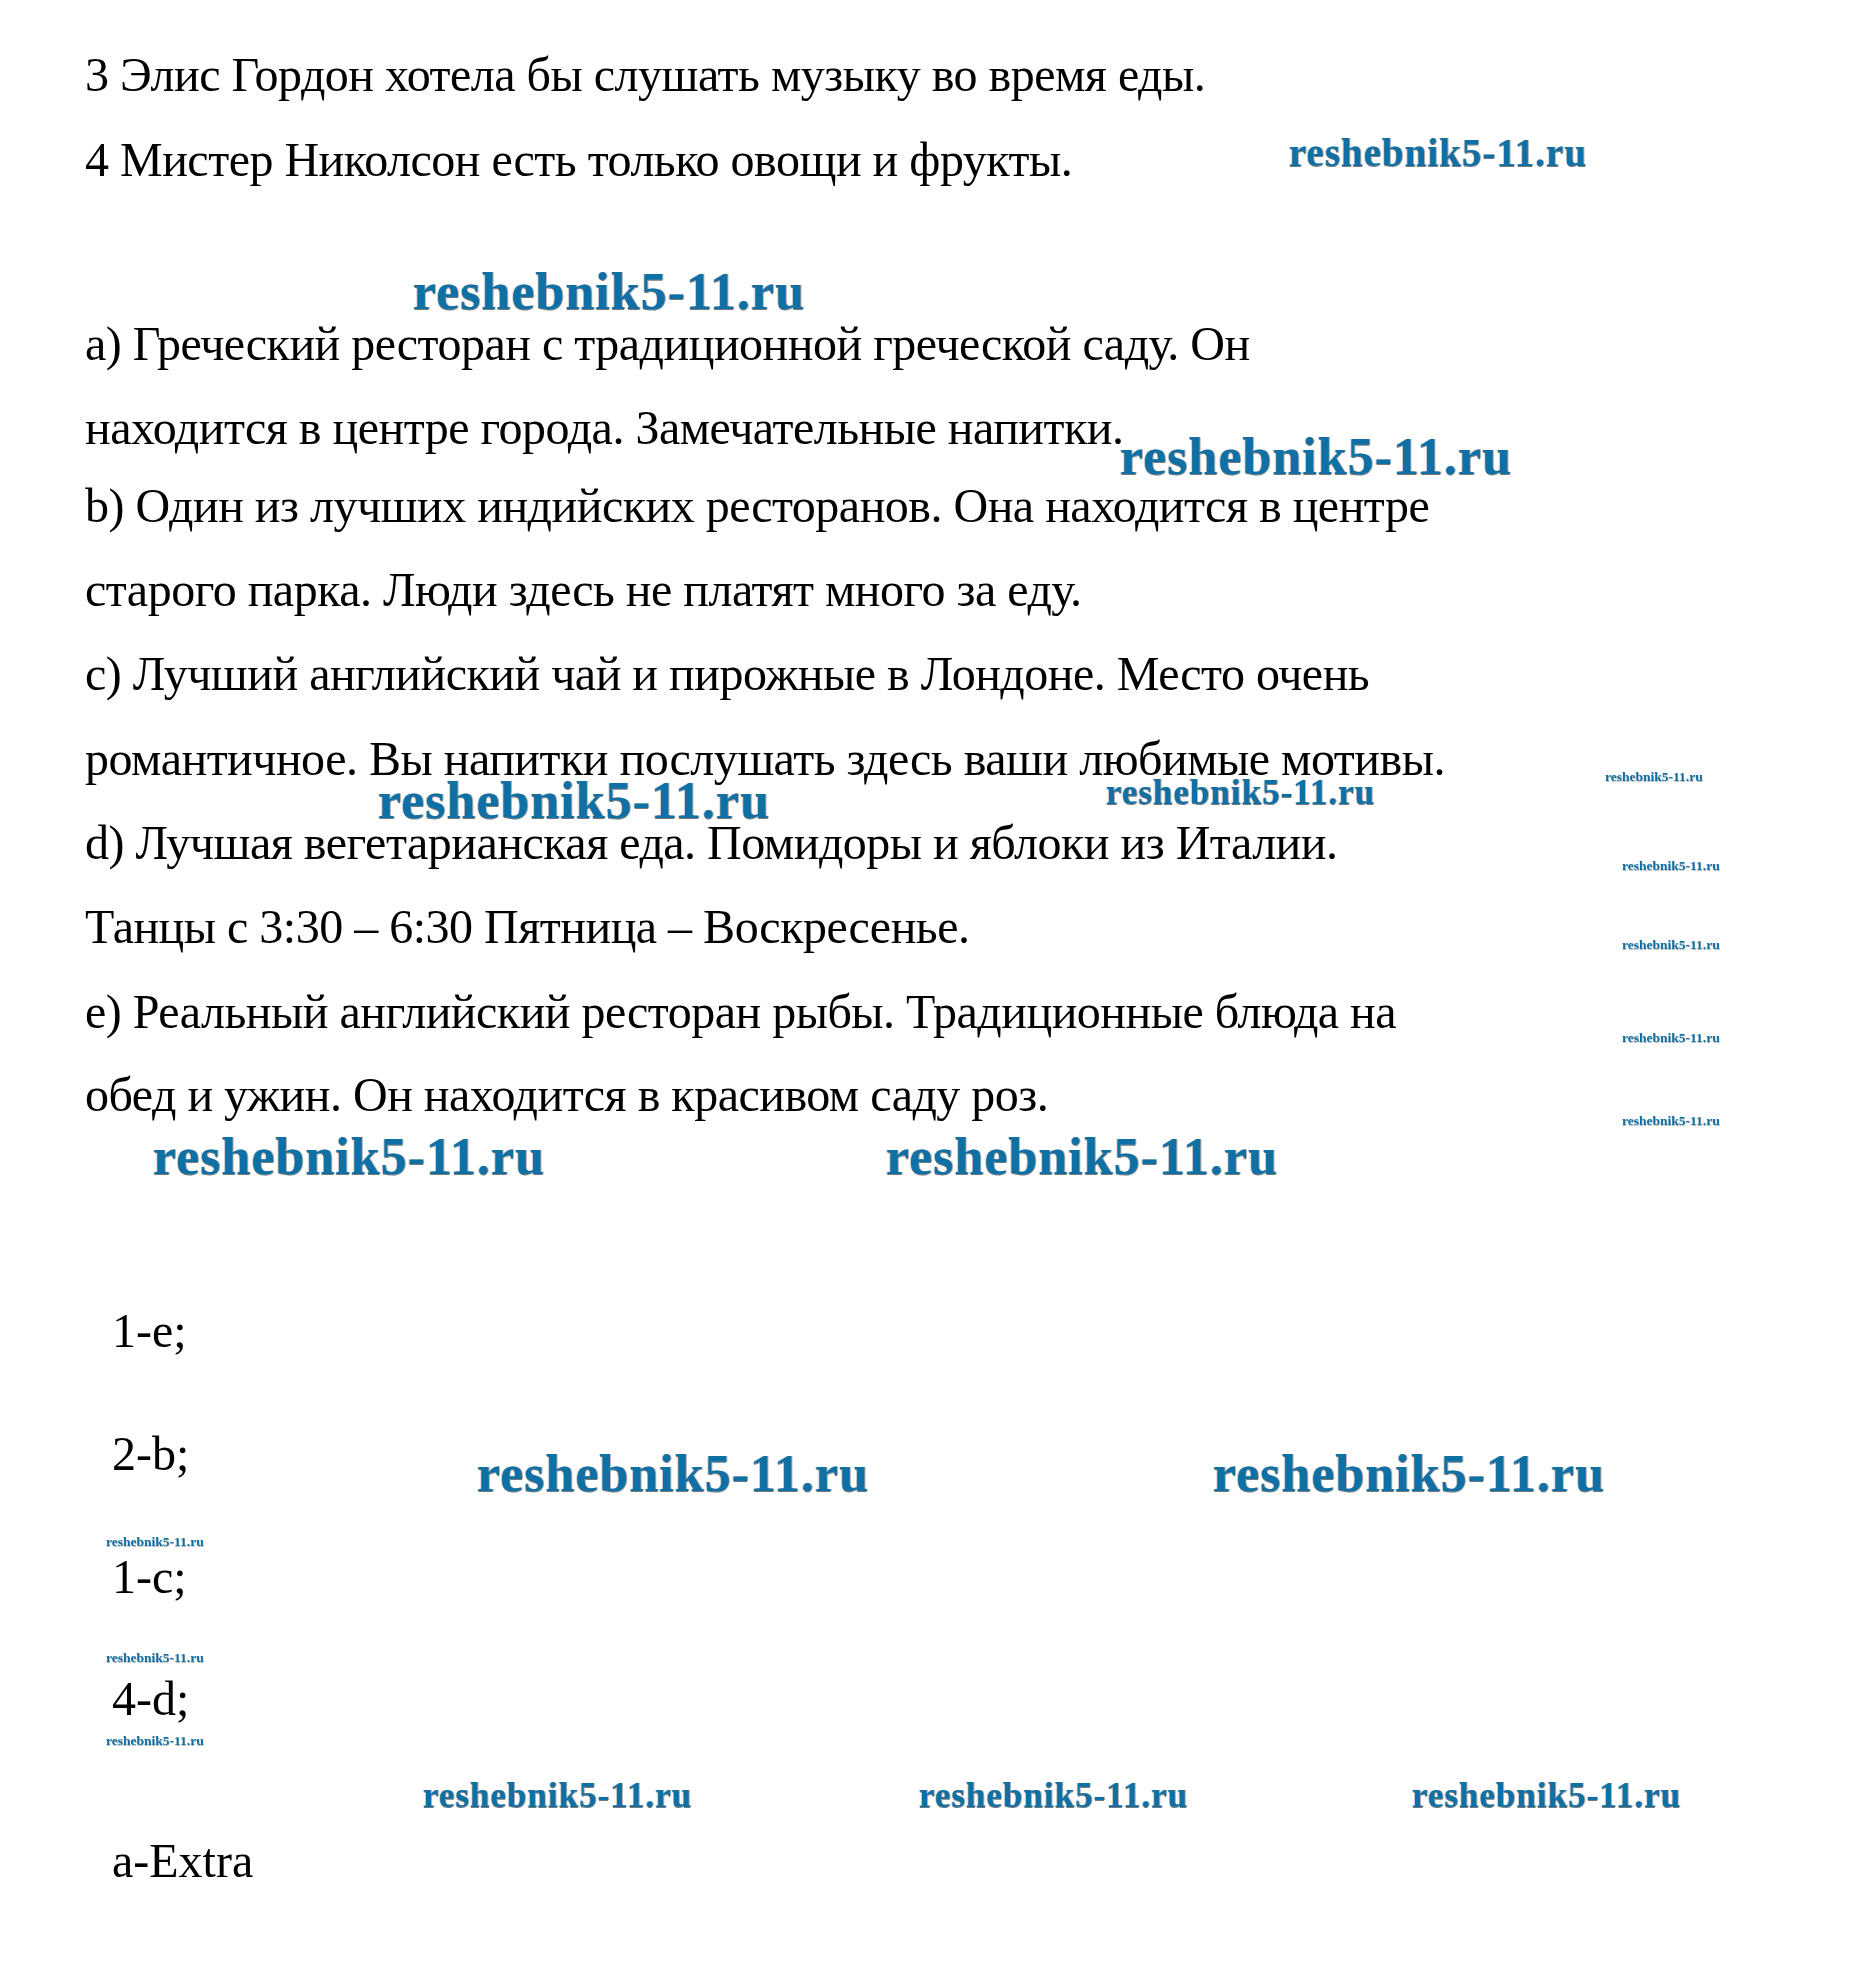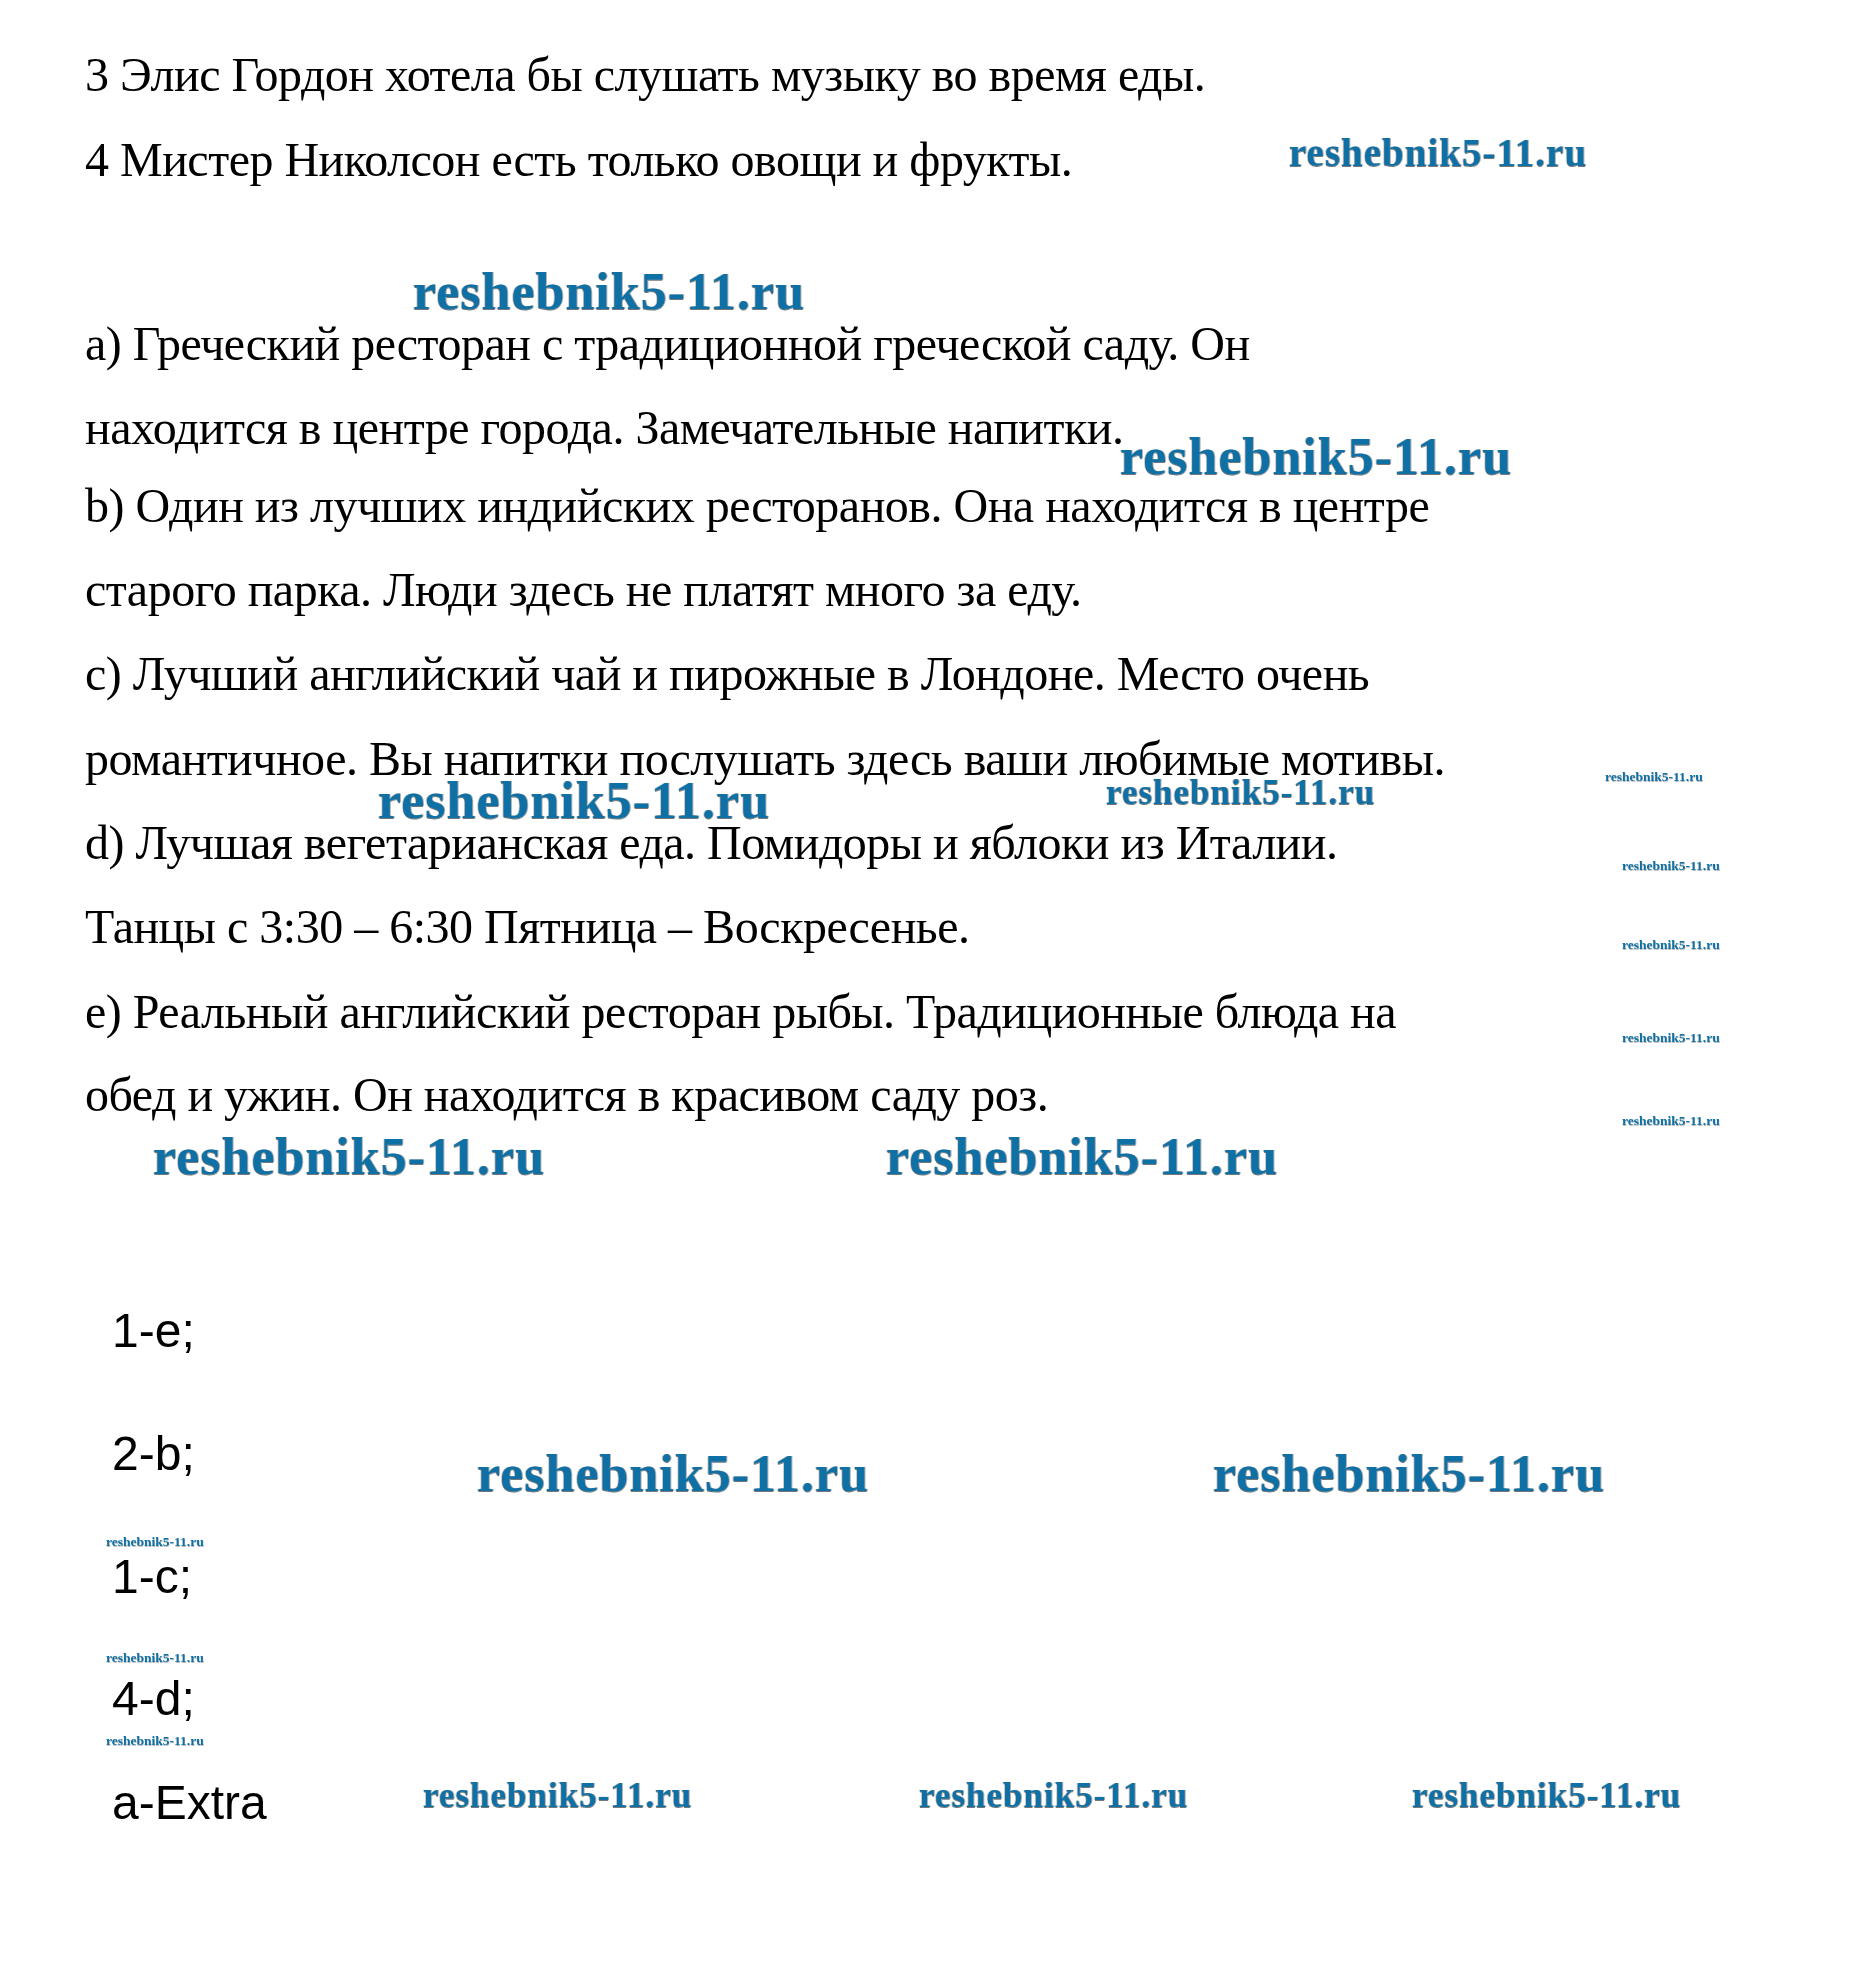--- a/index.html
+++ b/index.html
@@ -29,21 +29,21 @@
   }
   
   .ans {
     position: absolute;
     left: 112px;
     margin: 0;
     font-size: 48px;
     line-height: 1;
     color: #000000;
     white-space: nowrap;
-    font-family: Liberation Sans, sans-serif;
+    font-family: Liberation Serif, serif;
   }
   
   .wm {
     position: absolute;
     margin: 0;
     font-family: "Liberation Serif", serif;
     font-weight: 700;
     color: #0369a1;
     text-shadow: 1px 0 0 #adadad, 0 1px 0 #707070, -1px 0 0 #c6c6c6;
     letter-spacing: 1px;
@@ -72,21 +72,21 @@
   <p class="txt" style="top:735px">романтичное. Вы напитки послушать здесь ваши любимые мотивы.</p>
   <p class="txt" style="top:819px">d) Лучшая вегетарианская еда. Помидоры и яблоки из Италии.</p>
   <p class="txt" style="top:903px">Танцы с 3:30 – 6:30 Пятница – Воскресенье.</p>
   <p class="txt" style="top:988px">e) Реальный английский ресторан рыбы. Традиционные блюда на</p>
   <p class="txt" style="top:1071px">обед и ужин. Он находится в красивом саду роз.</p>
 
   <p class="ans" style="top:1307px">1-e;</p>
   <p class="ans" style="top:1430px">2-b;</p>
   <p class="ans" style="top:1553px">1-c;</p>
   <p class="ans" style="top:1675px">4-d;</p>
-  <p class="ans" style="top:1779px">a-Extra</p>
+  <p class="ans" style="top:1837px">a-Extra</p>
 
   <span class="wm wm-lg" style="left:1289px; top:133px">reshebnik5-11.ru</span>
   <span class="wm wm-xl" style="left:413px;  top:266px">reshebnik5-11.ru</span>
   <span class="wm wm-xl" style="left:1120px; top:431px">reshebnik5-11.ru</span>
   <span class="wm wm-sm" style="left:1605px; top:770px">reshebnik5-11.ru</span>
   <span class="wm wm-xl" style="left:378px;  top:775px">reshebnik5-11.ru</span>
   <span class="wm wm-md" style="left:1106px; top:775px">reshebnik5-11.ru</span>
   <span class="wm wm-sm" style="left:1622px; top:859px">reshebnik5-11.ru</span>
   <span class="wm wm-sm" style="left:1622px; top:938px">reshebnik5-11.ru</span>
   <span class="wm wm-sm" style="left:1622px; top:1031px">reshebnik5-11.ru</span>

